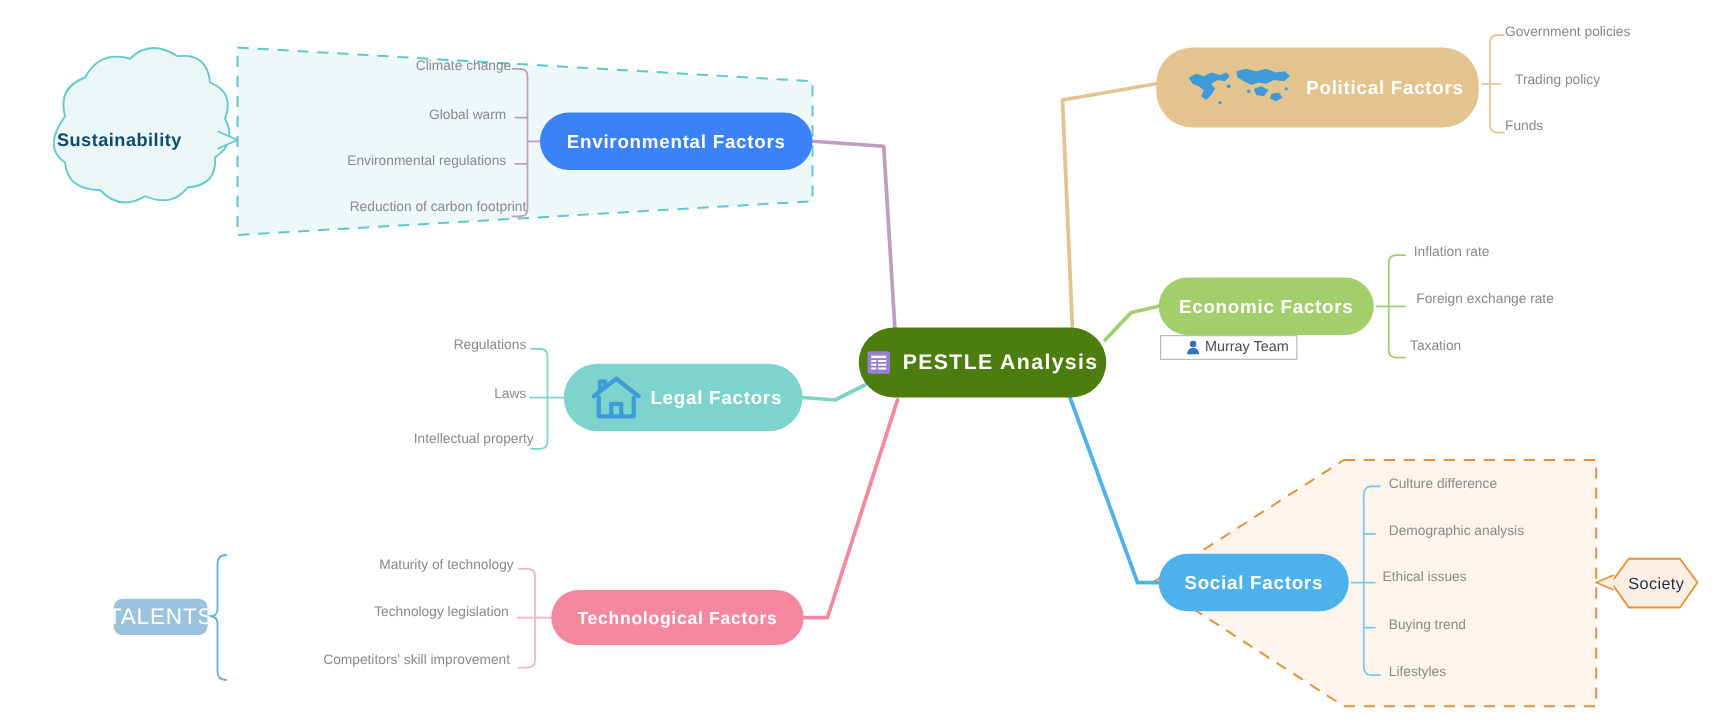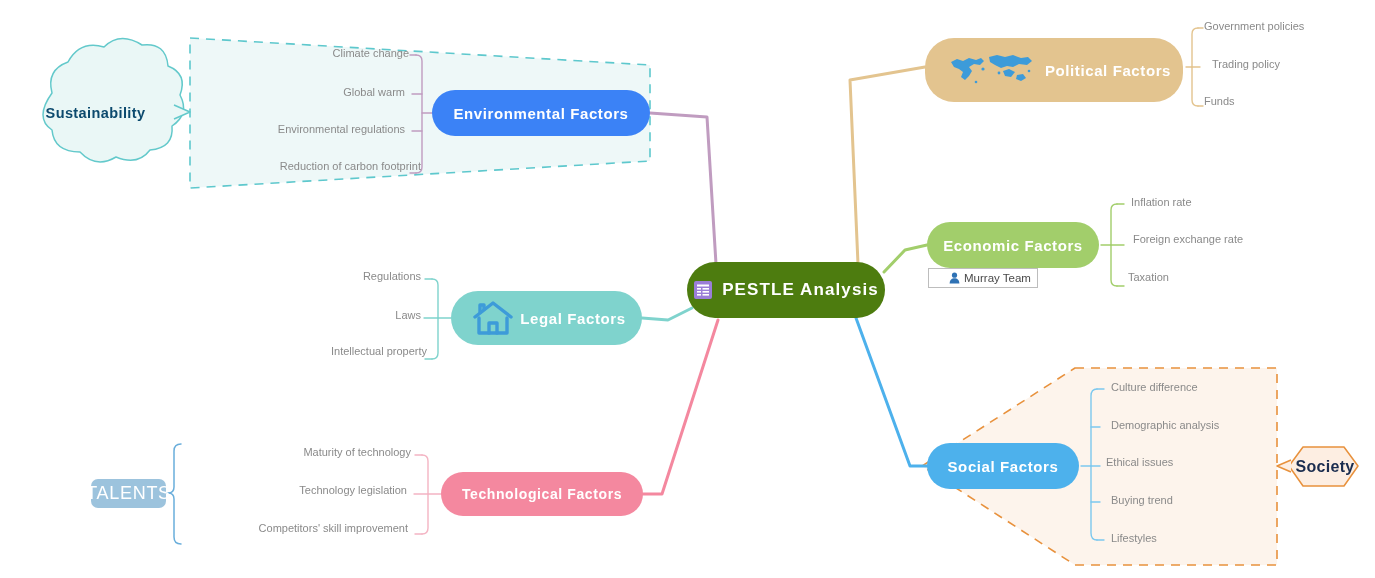--- a/index.html
+++ b/index.html
@@ -69,23 +69,22 @@
     line-height: 1;
   }
   .sub.right { text-align: left; }
   .sub.left { text-align: right; transform: translateX(-100%); }
 
   
   #callout-society {
     position: absolute; left: 1291px; top: 448px;
     width: 68px; height: 37px;
     display: flex; align-items: center; justify-content: center;
-    font-size: 16px; color: #1b2d4f; letter-spacing: .3px;
+    font-size: 13px; color: #1b2d4f; letter-spacing: .3px;
     z-index: 4;
-    font-weight: bold;
   }
   #callout-sustainability {
     position: absolute; left: 18px; top: 72px;
     width: 155px; height: 82px;
     display: flex; align-items: center; justify-content: center;
     font-size: 14.5px; font-weight: bold; color: #0c4a6e;
     letter-spacing: .4px; z-index: 4;
   }
   #tag-talents {
     position: absolute; left: 91px; top: 479px;

